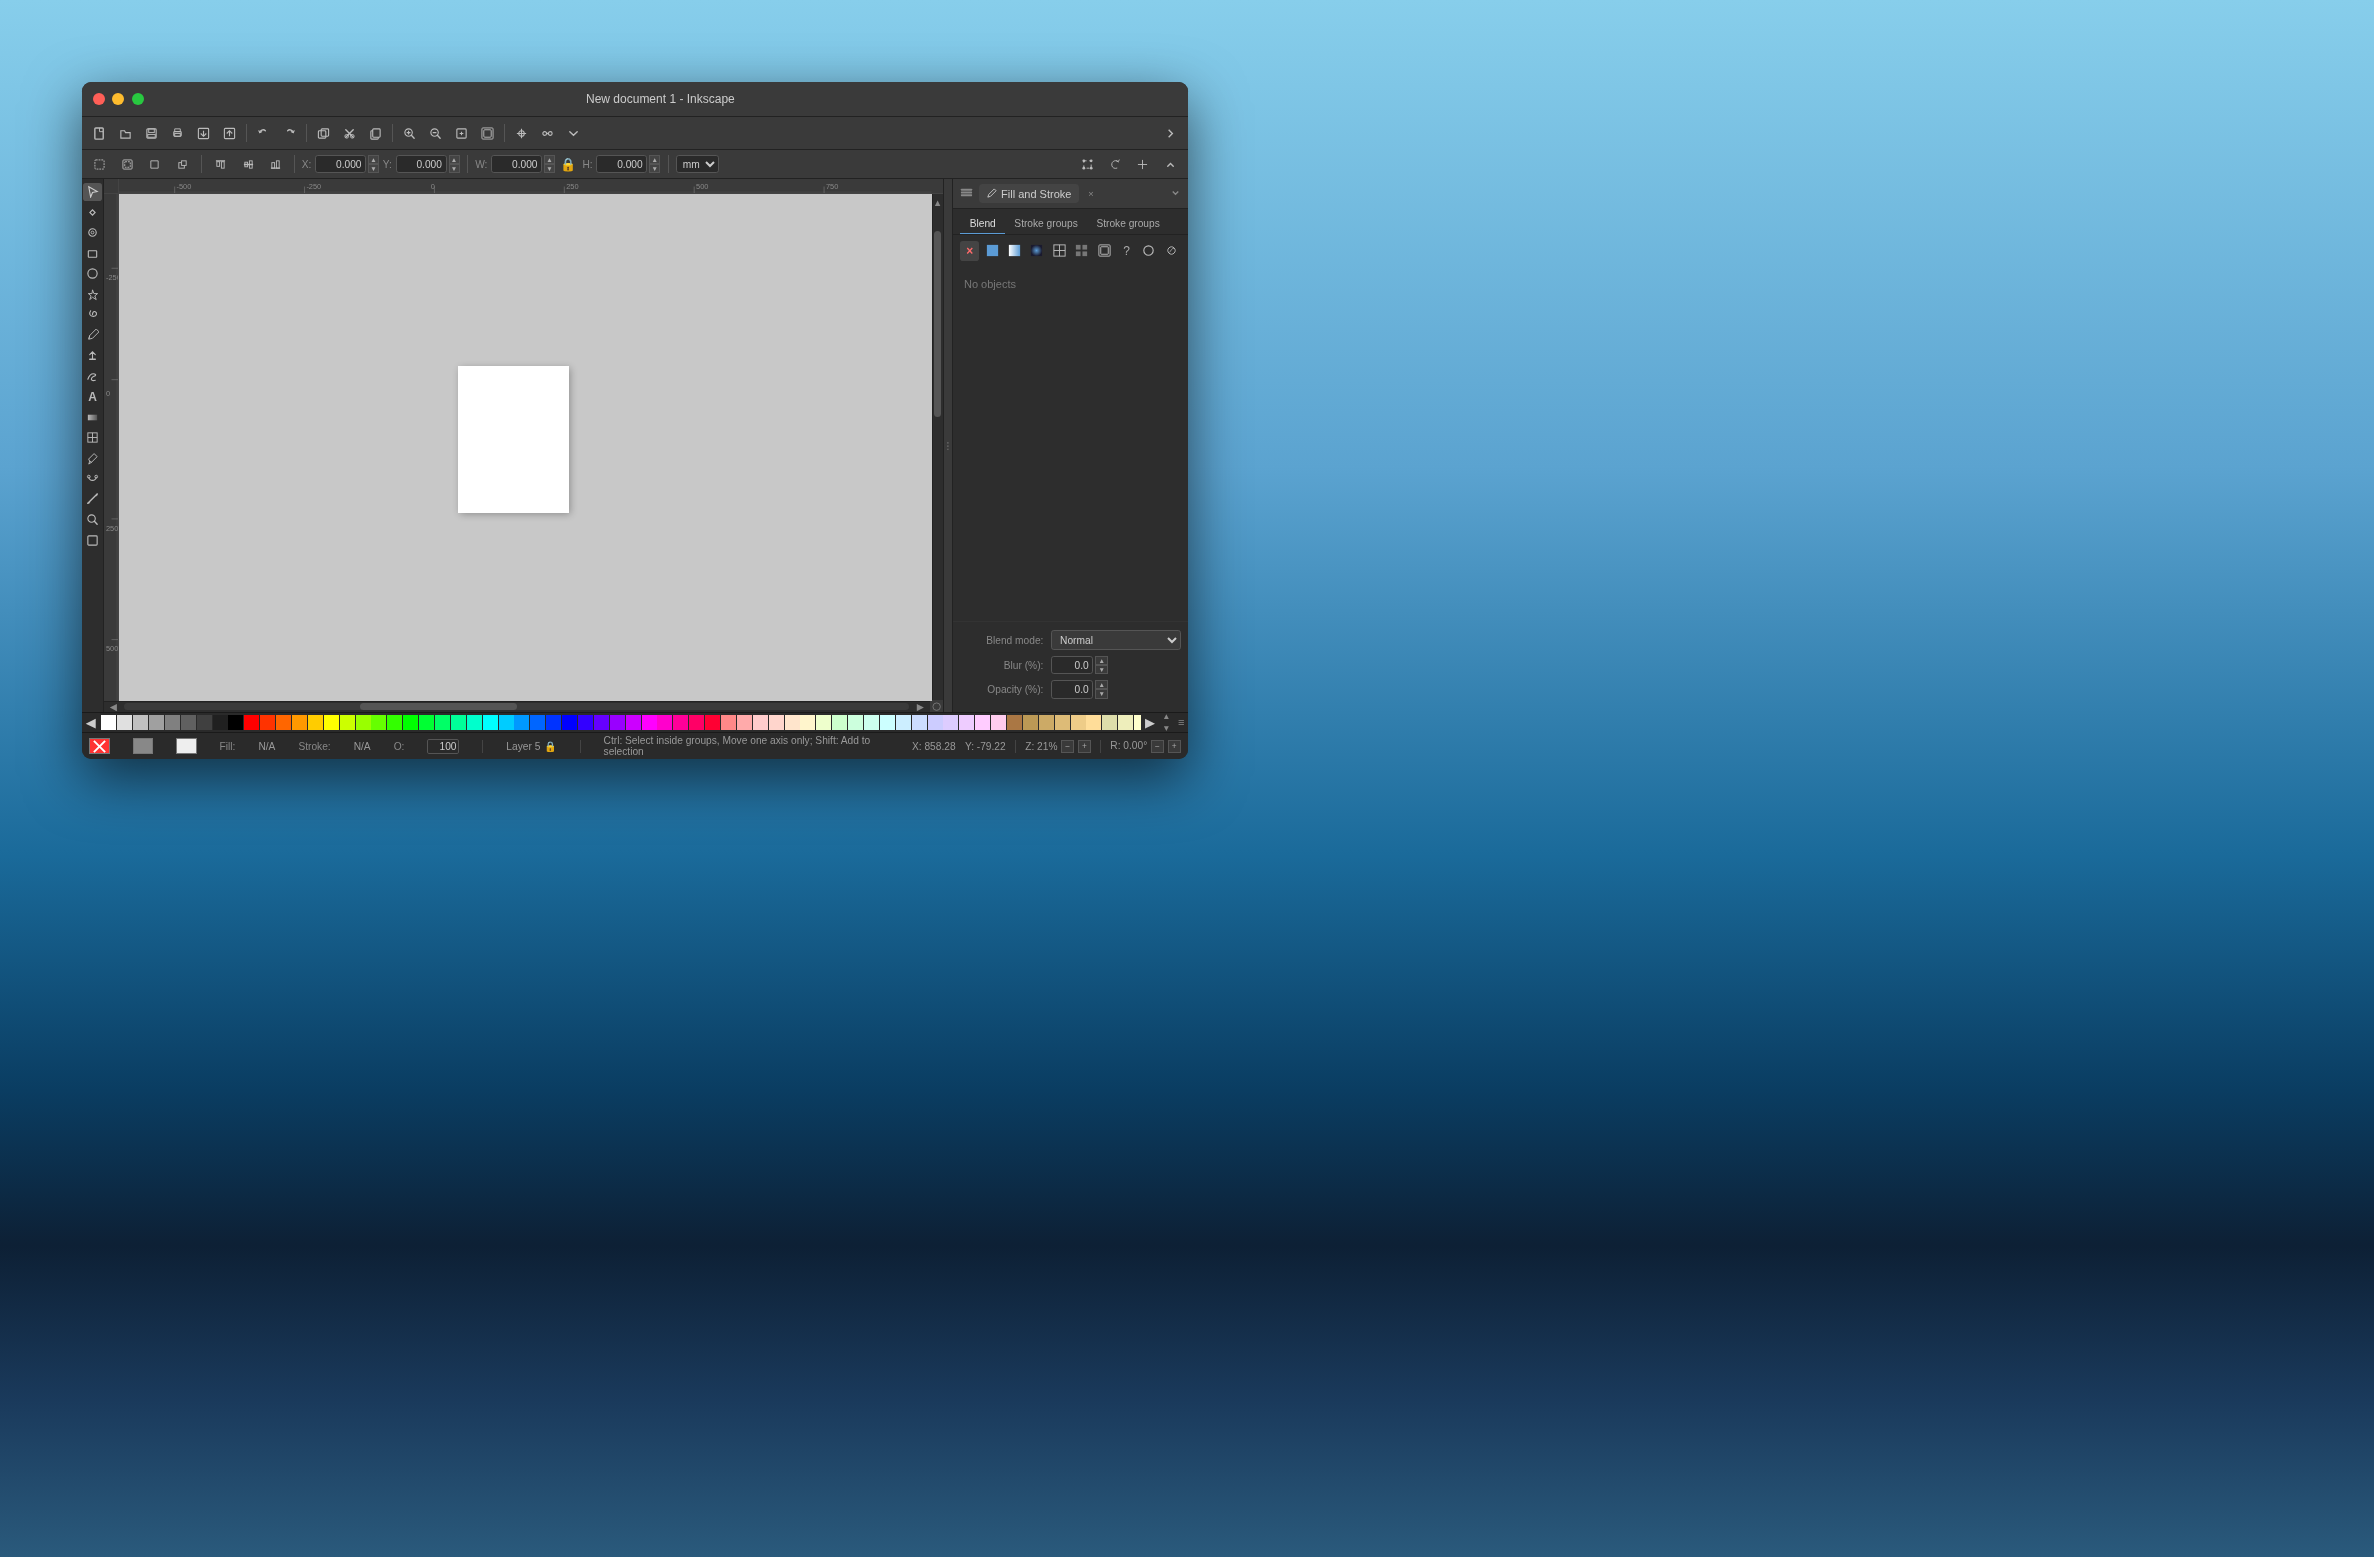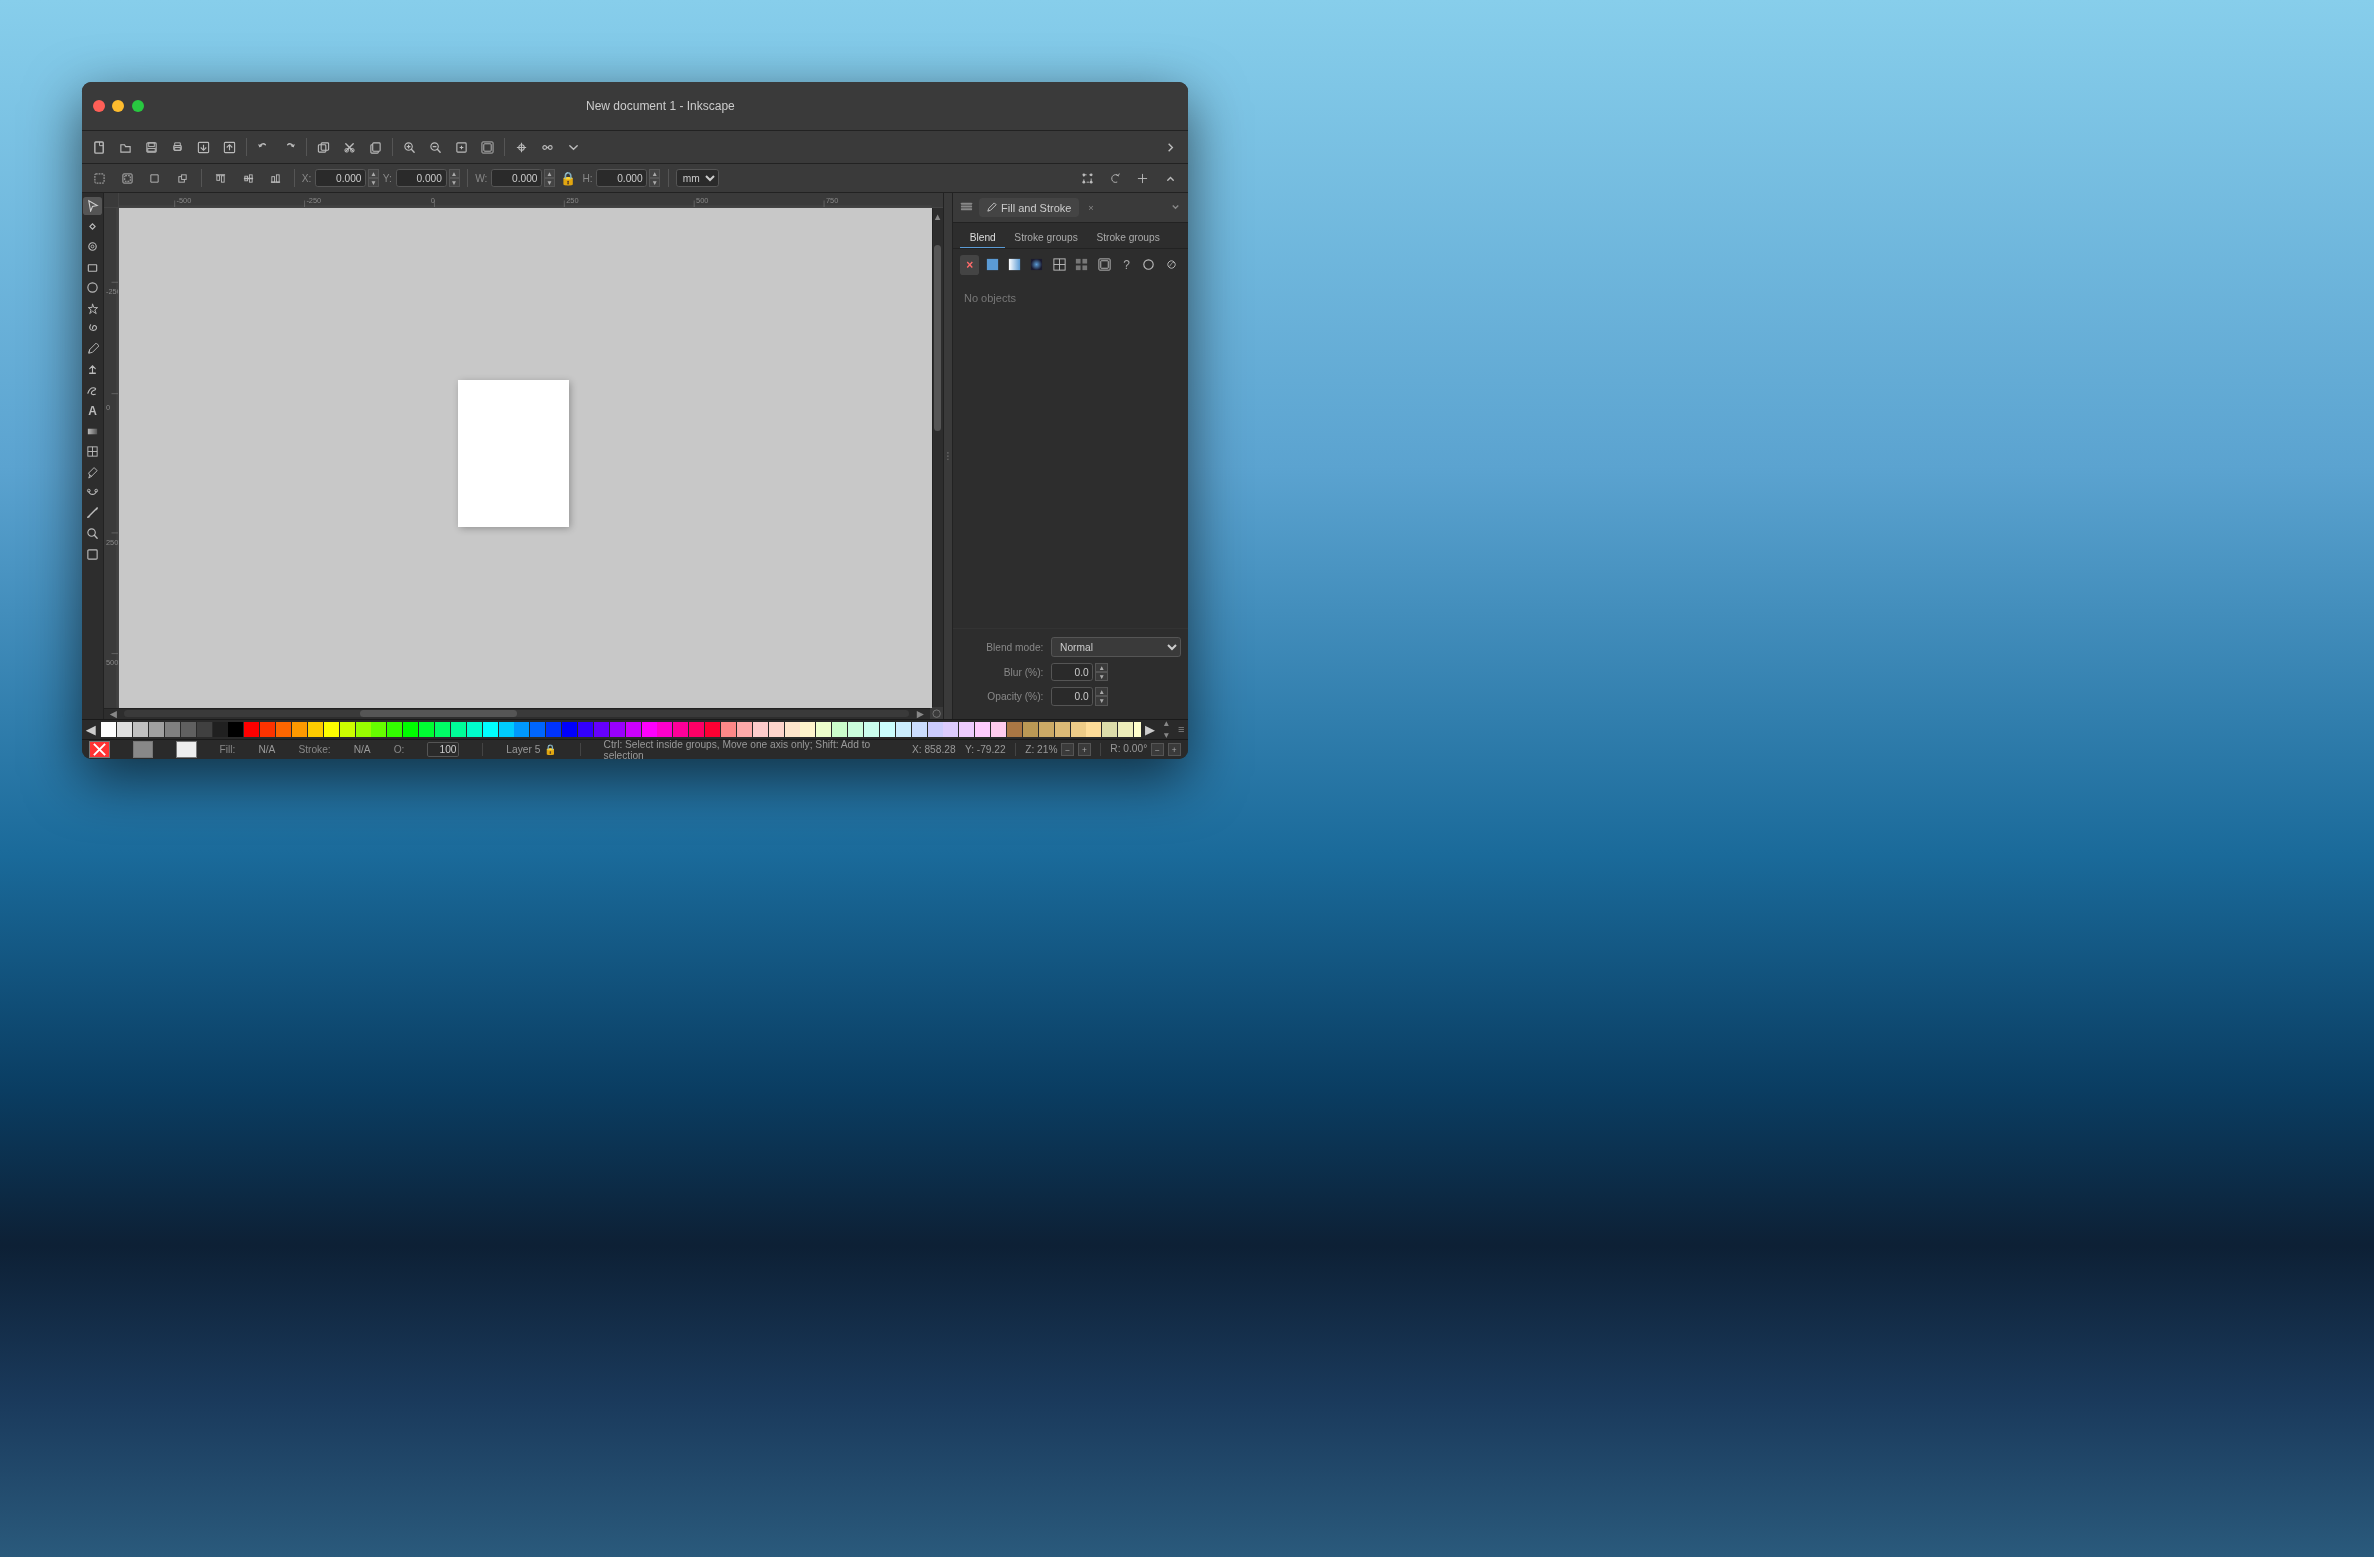--- a/index.html
+++ b/index.html
@@ -33,21 +33,21 @@
       border-radius: 9.3px;
       box-shadow: 0 18.6px 56px rgba(0,0,0,0.6);
       z-index: 10;
       overflow: hidden;
       display: flex;
       flex-direction: column;
     }
 
     
     .title-bar {
-      height: 49px;
+      height: 35px;
       background: #3a3a3a;
       display: flex;
       align-items: center;
       padding: 0 11px;
       flex-shrink: 0;
       border-bottom: 0.9px solid #222;
     }
     .traffic-lights {
       display: flex;
       gap: 7.4px;
@@ -398,21 +398,21 @@
       font-size: 6.5px;
       cursor: pointer;
       padding: 0;
       display: flex;
       align-items: center;
       justify-content: center;
     }
 
     
     .status-bar {
-      height: 20px;
+      height: 27px;
       background: #2a2a2a;
       display: flex;
       align-items: center;
       padding: 0 7.4px;
       gap: 23px;
       font-size: 10.2px;
       color: #999;
       border-top: 0.9px solid #1a1a1a;
       flex-shrink: 0;
     }

